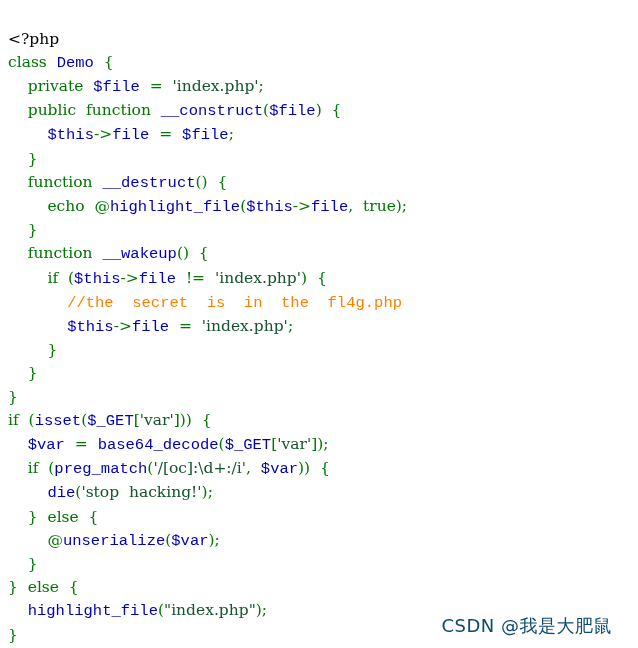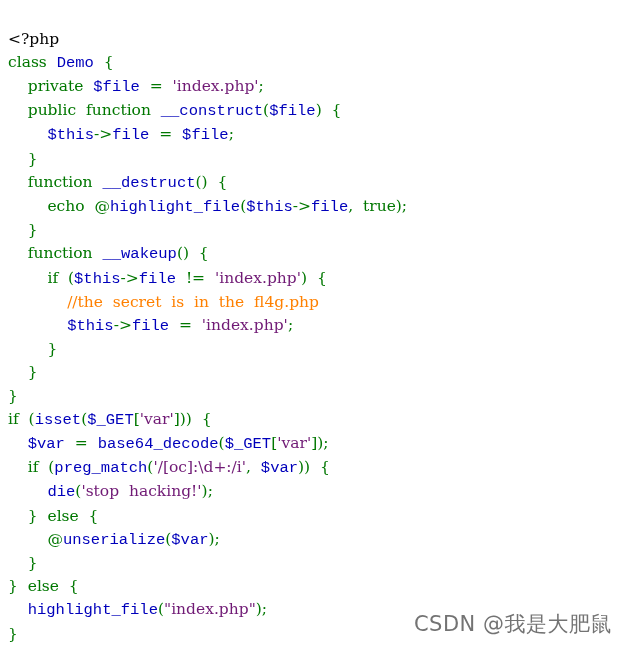--- a/index.html
+++ b/index.html
@@ -33,31 +33,31 @@
     letter-spacing: 0px;
   }
   .line {
     white-space: pre;
     min-height: 23.2px;
   }
   
   .t-html    { color: #000000; }
   .t-default { color: #0000BB; font-family: Liberation Mono, monospace; }
   .t-keyword { color: #007700; }
-  .t-string  { color: #701a75; }
-  .t-comment { color: #FF8000; }
+  .t-string  { color: #14532d; }
+  .t-comment { color: #FF8000; font-family: Liberation Mono, monospace; }
   .t-plain   { color: #007700; }
 
   .watermark {
     position: absolute;
     right: 10px;
     bottom: 10px;
     font-family: "DejaVu Sans", sans-serif;
-    font-size: 21px;
-    color: #737373;
+    font-size: 18px;
+    color: #0c4a6e;
     letter-spacing: 0.5px;
     white-space: nowrap;
     user-select: none;
   }
 </style>
 </head>
 <body>
 
 <div id="code-view">
 

